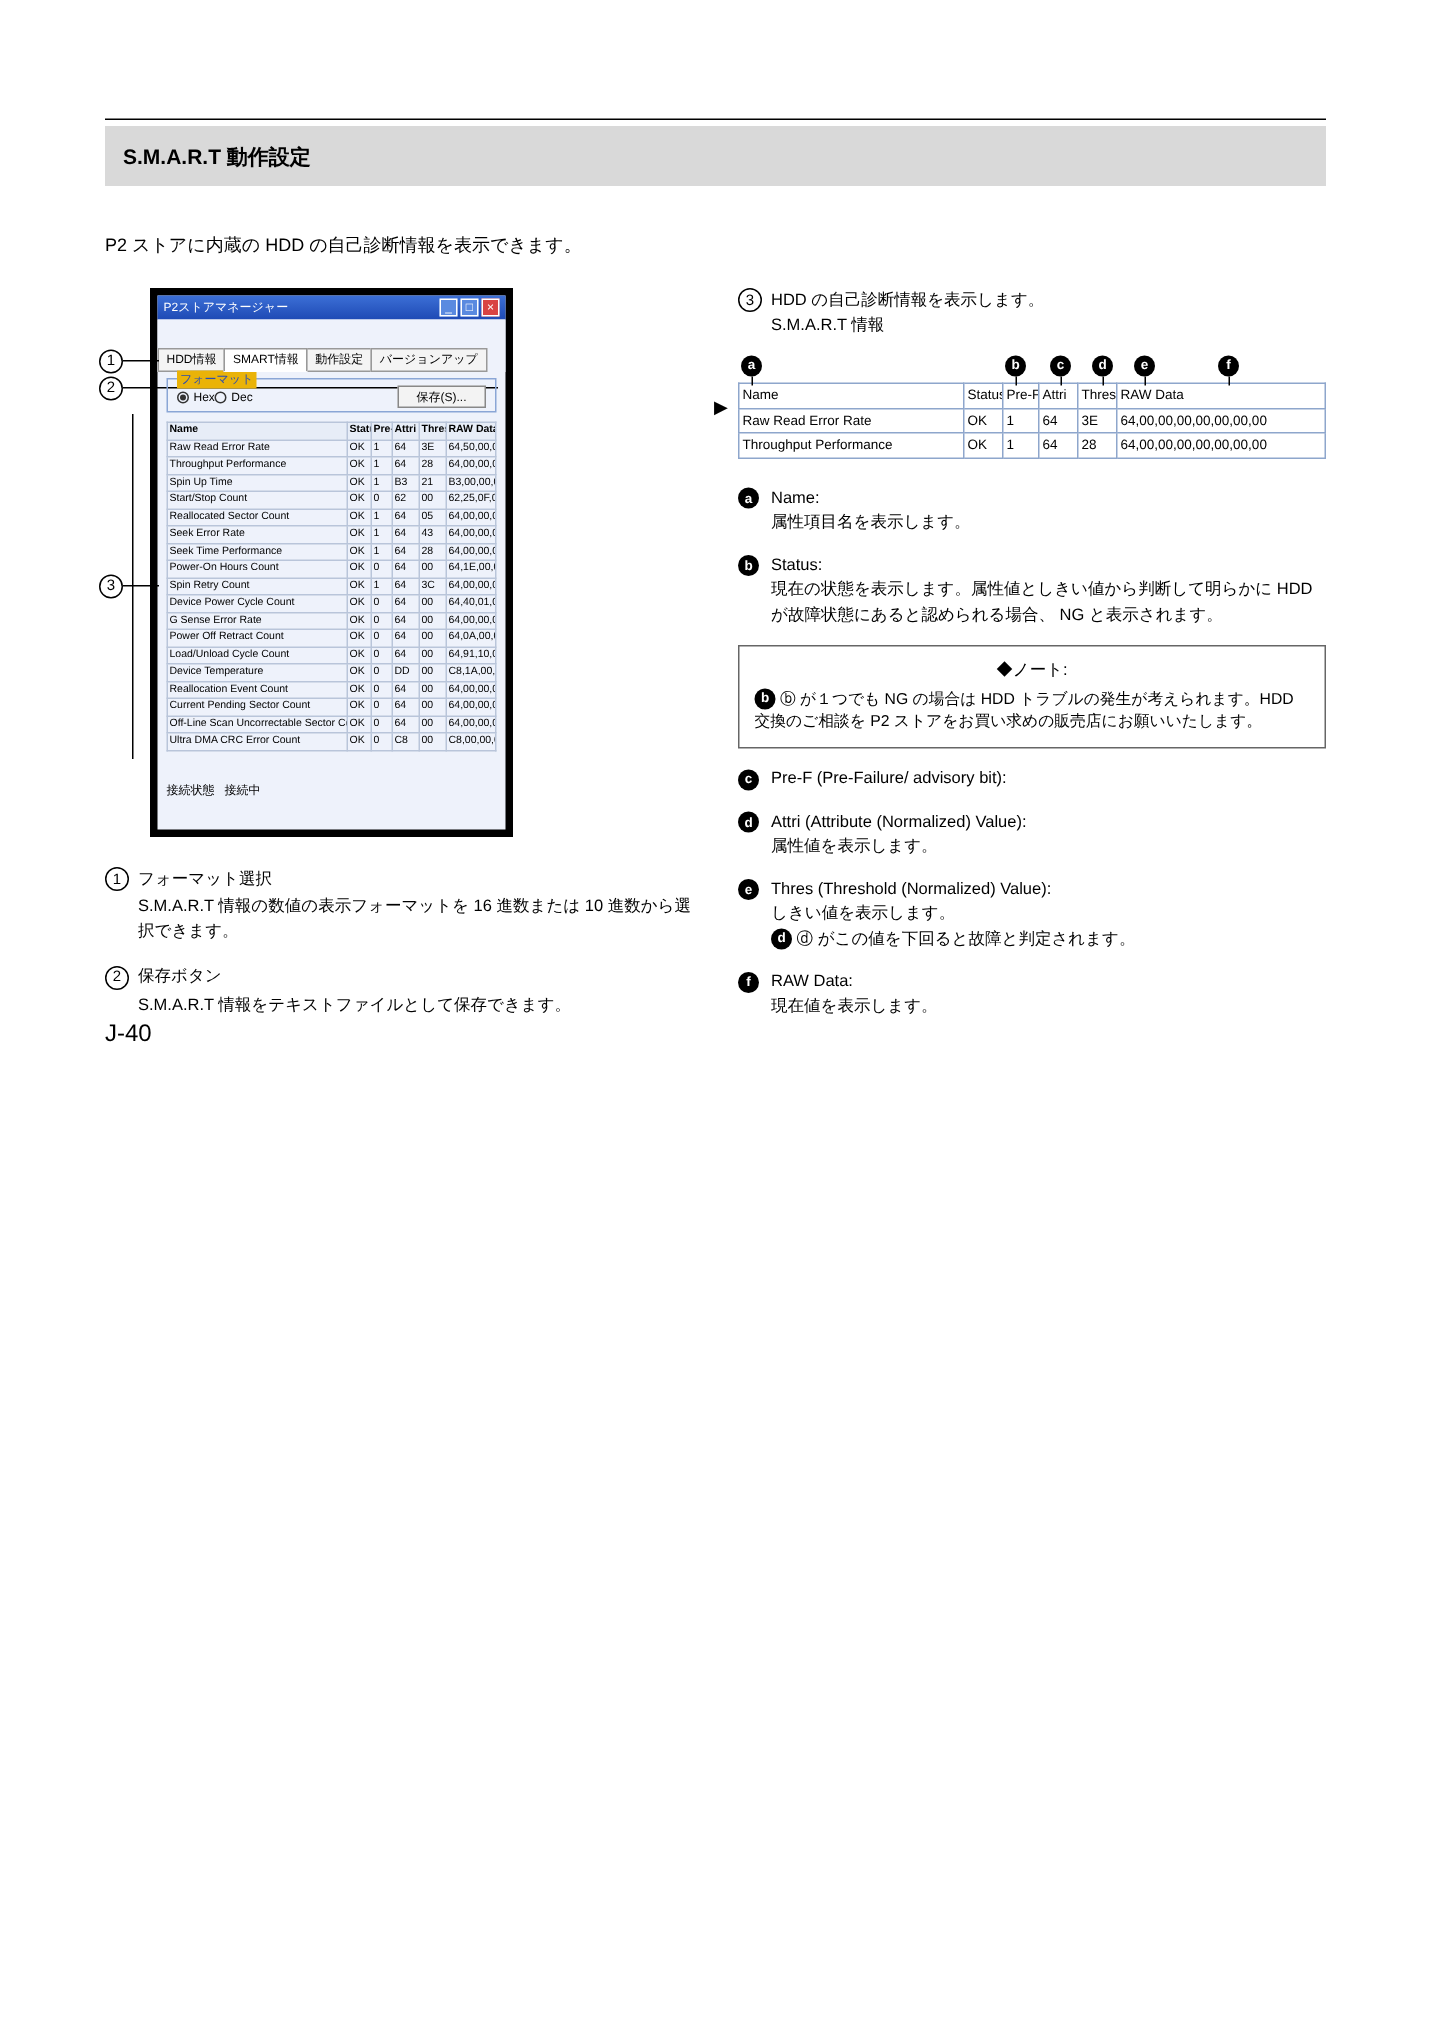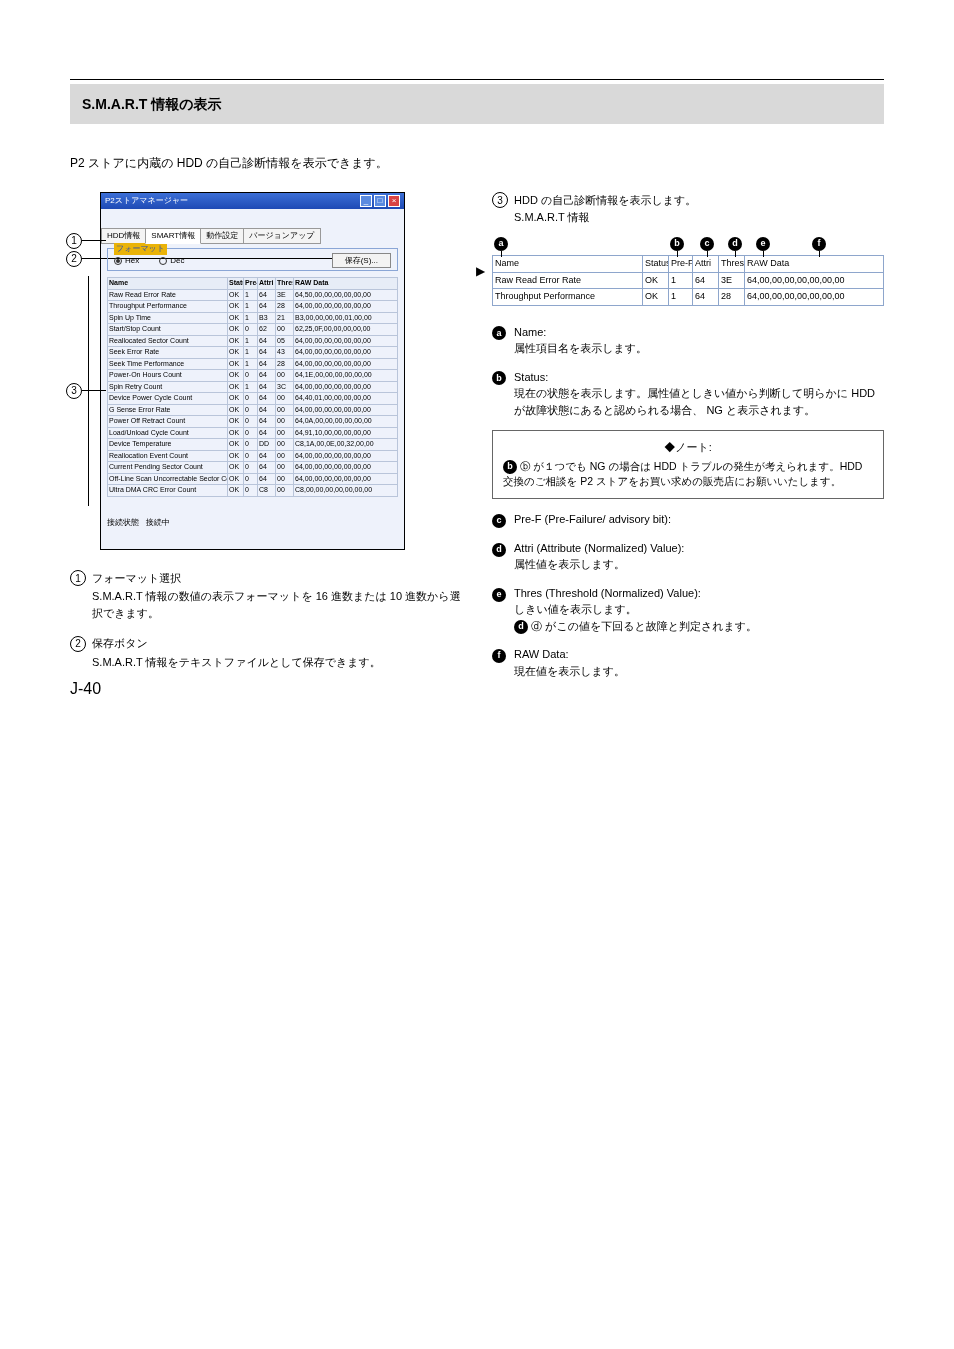--- a/index.html
+++ b/index.html
@@ -13,31 +13,31 @@
   }
   .page { padding: 70px 70px 30px 70px; position: relative; }
   .header-rule { border-bottom: 1px solid #000; margin-bottom: 4px; height: 10px; }
   .gray-band { background: #d9d9d9; height: 40px; margin-bottom: 30px; padding: 6px 12px; display: flex; align-items: center; font-size: 14px; font-weight: bold; }
   .intro { font-size: 12px; margin-bottom: 20px; }
   .columns { display: flex; gap: 30px; }
   .col { flex: 1 1 50%; }
 
   
   .shot-wrap { position: relative; margin-left: 30px; }
-  .shot { border: 1px solid #000000; background: #eef2fb; width: 305px; font-size: 8px; }
+  .shot { border: 5px solid #000000; background: #eef2fb; width: 242px; font-size: 8px; }
   .titlebar { background: linear-gradient(#3c6fd6,#1e4ab5); color:#fff; height:16px; display:flex; align-items:center; padding:0 4px; justify-content:space-between; }
   .titlebar .btns { display:flex; gap:2px; }
   .titlebar .btn { width:12px; height:12px; display:flex; align-items:center; justify-content:center; font-size:8px; border:1px solid #fff; }
   .btn-min{background:#5a8ae0;} .btn-max{background:#5a8ae0;} .btn-close{background:#d94343;}
   .tabs { display:flex; font-size:8px; background:#eef2fb; padding-top:19px; }
   .tab { border:1px solid #999; padding:1px 5px; background:#f4f4f4; margin-right:-1px; }
   .tab.active { background:#fff; border-bottom-color:#fff; position:relative; z-index:1; }
   .format-box { border:1px solid #8aa6d6; margin:4px 6px 6px 6px; padding:4px 6px 2px 6px; position:relative; }
   .format-box .legend { position:absolute; top:-6px; left:6px; background:#eab308; padding:0 2px; color:#2a4db2; font-size:8px; }
-  .radios { display:flex; gap:20px; align-items:center; }
+  .radios { display:flex; align-items:center; }
   .radio { display:flex; align-items:center; gap:3px; }
   .radio-dot { width:8px; height:8px; border:1px solid #333; border-radius:50%; display:inline-flex; align-items:center; justify-content:center; }
   .radio-dot.sel::after { content:""; width:4px; height:4px; background:#333; border-radius:50%; }
   .save-btn { border:1px solid #888; background:#f3f3f3; font-size:8px; padding:1px 12px; }
   .grid { margin:0 6px 6px 6px; }
   .grid table { border-collapse:collapse; width:100%; font-size:7px; table-layout:fixed; }
   .grid th, .grid td { border:1px solid #b9c5da; padding:0 1px; white-space:nowrap; overflow:hidden; text-overflow:clip; height:10px; text-align:left; }
   .grid th { background:#e7edf7; }
   .grid .c-name{width:120px;} .grid .c-s{width:16px;} .grid .c-p{width:14px;} .grid .c-a{width:18px;} .grid .c-t{width:18px;}
   .status-line { margin:20px 6px; font-size:8px; }
@@ -72,21 +72,21 @@
   .note-title { text-align:center; font-size:11px; margin-bottom:3px; }
 
   .page-num { position:absolute; bottom:20px; left:70px; font-size:16px; }
 </style>
 </head>
 <body>
 
 <div class="page">
   <div class="header-rule"></div>
   <div class="gray-band">
-    <span>S.M.A.R.T 情報の表示</span>
+    <span>S.M.A.R.T 動作設定</span>
   </div>
   <div class="intro">P2 ストアに内蔵の HDD の自己診断情報を表示できます。</div>
 
   <div class="columns">
 
     <div class="col">
       <div class="shot-wrap">
 
         <div class="lead-num" style="left:-34px; top:40px;"><span class="circ-num">1</span></div>
         <div class="lead-line" style="left:-18px; top:48px; width:24px;"></div>

